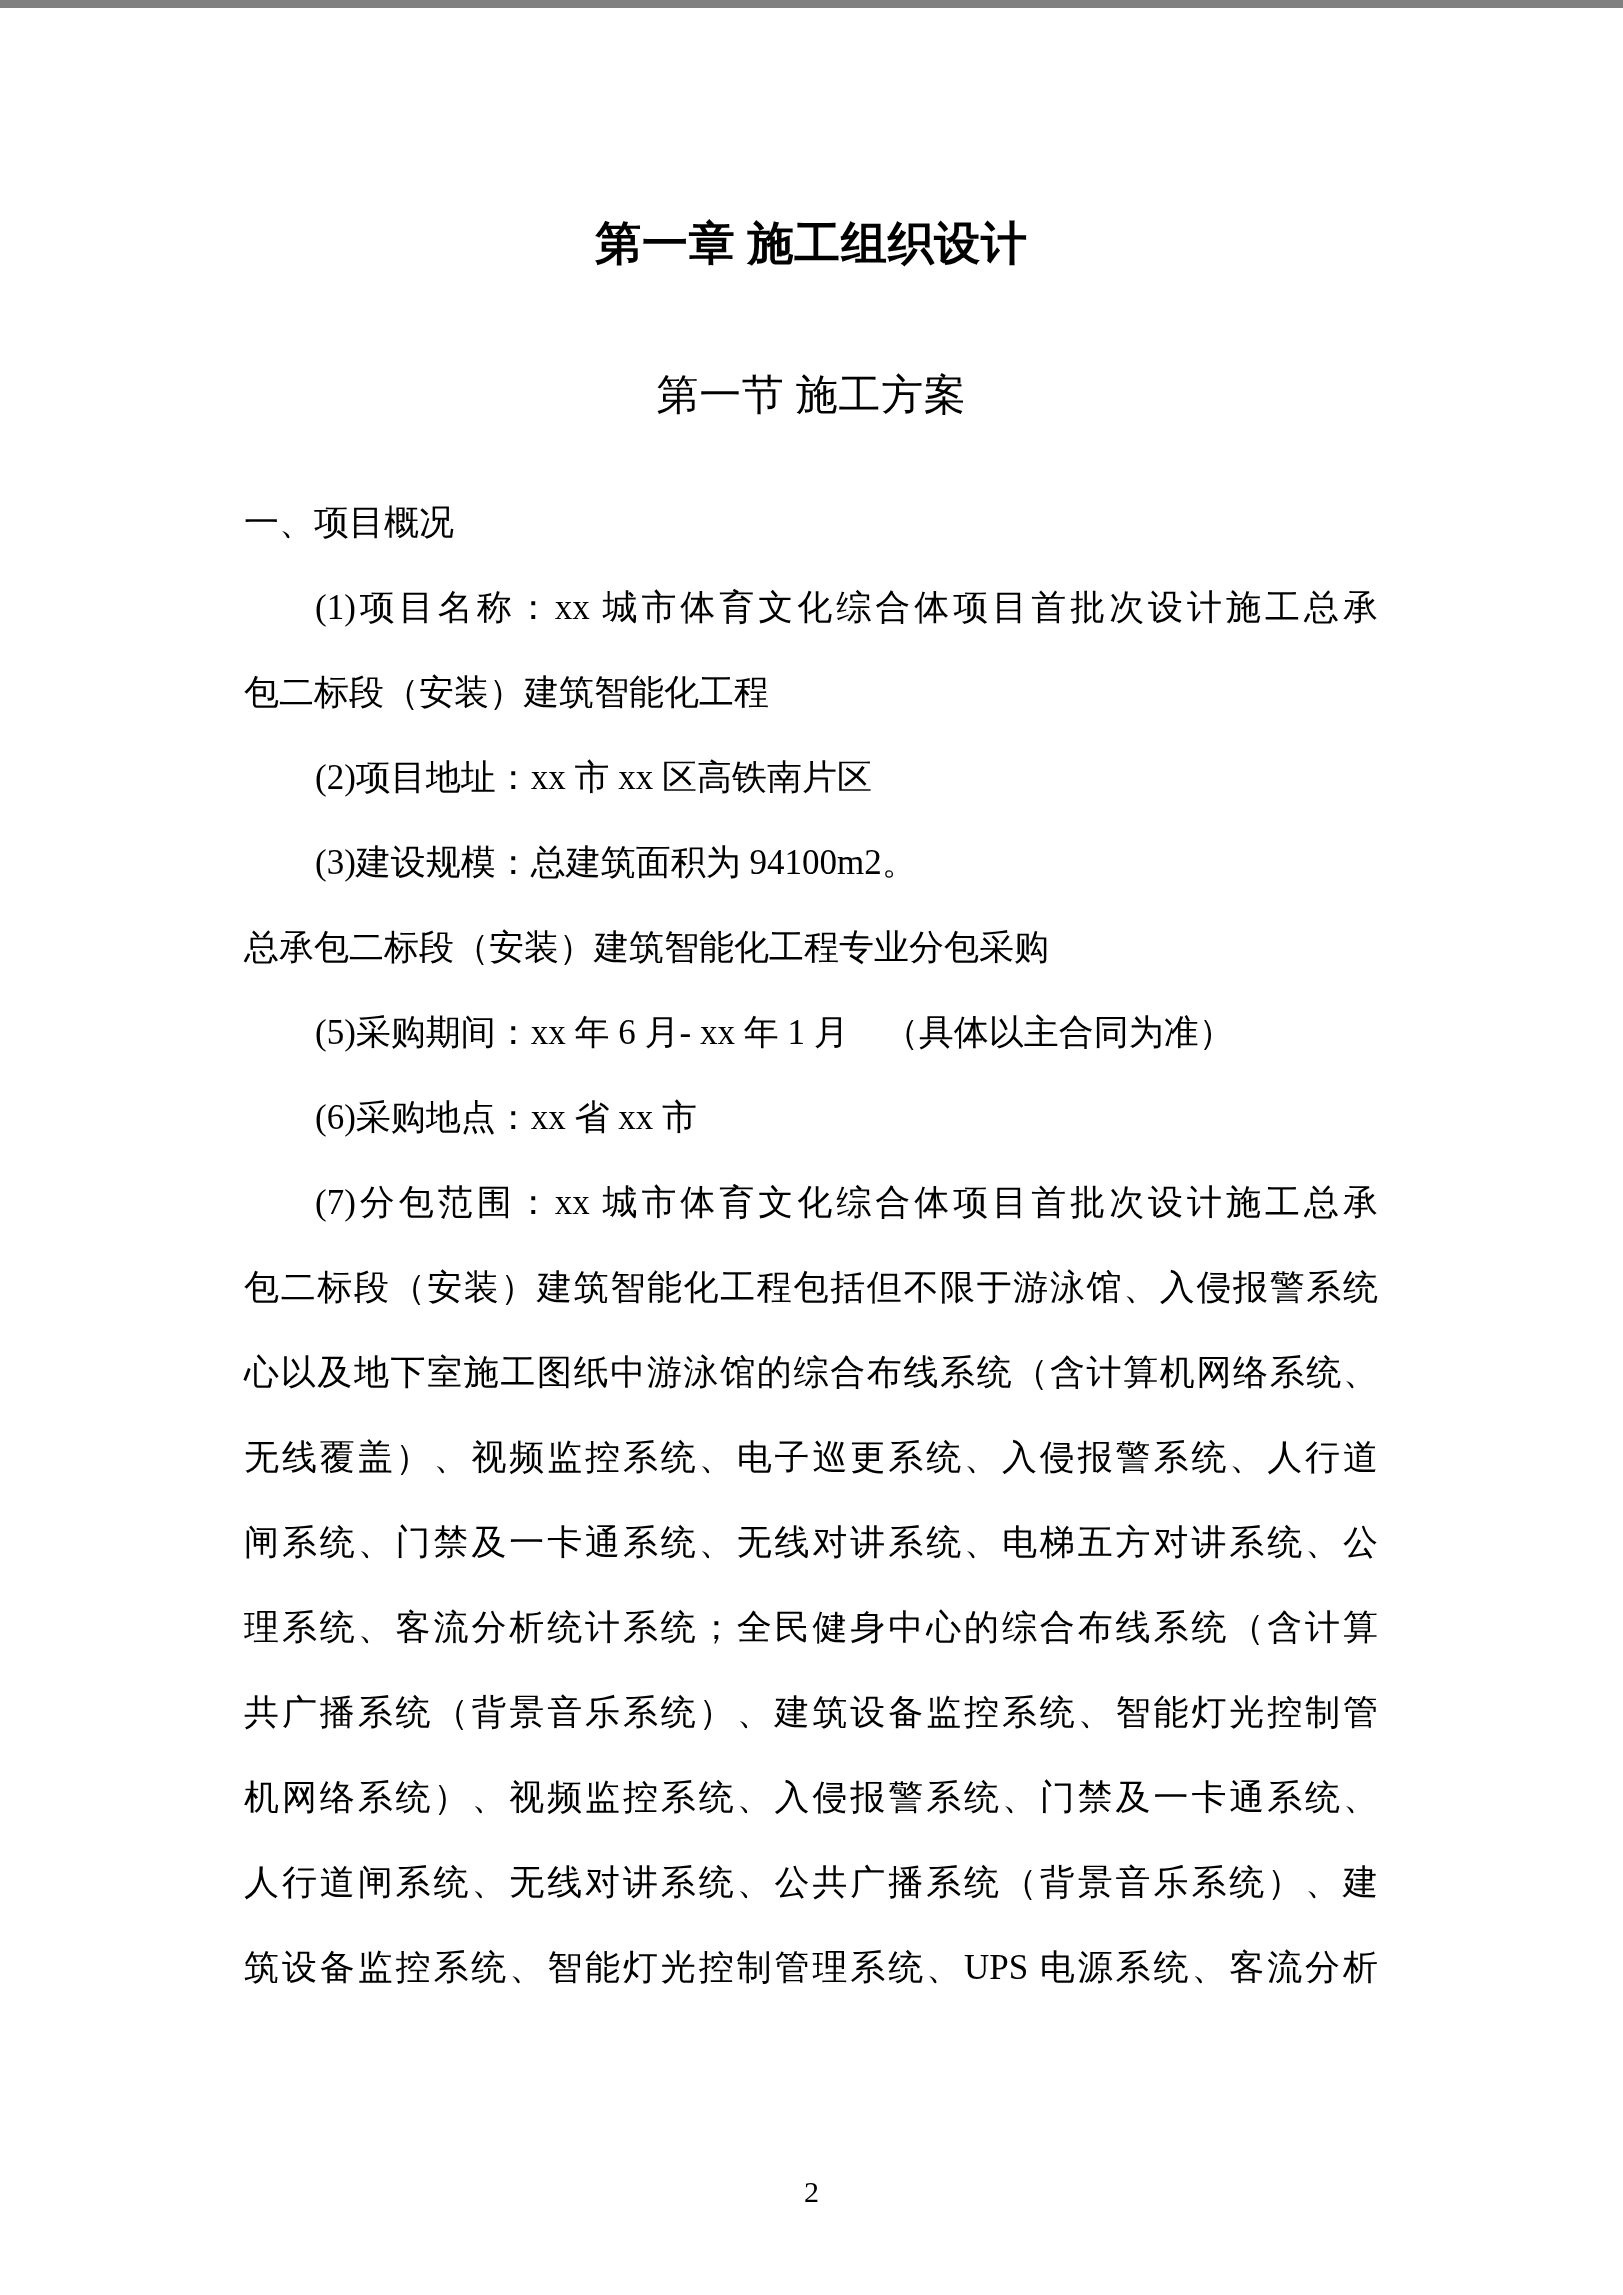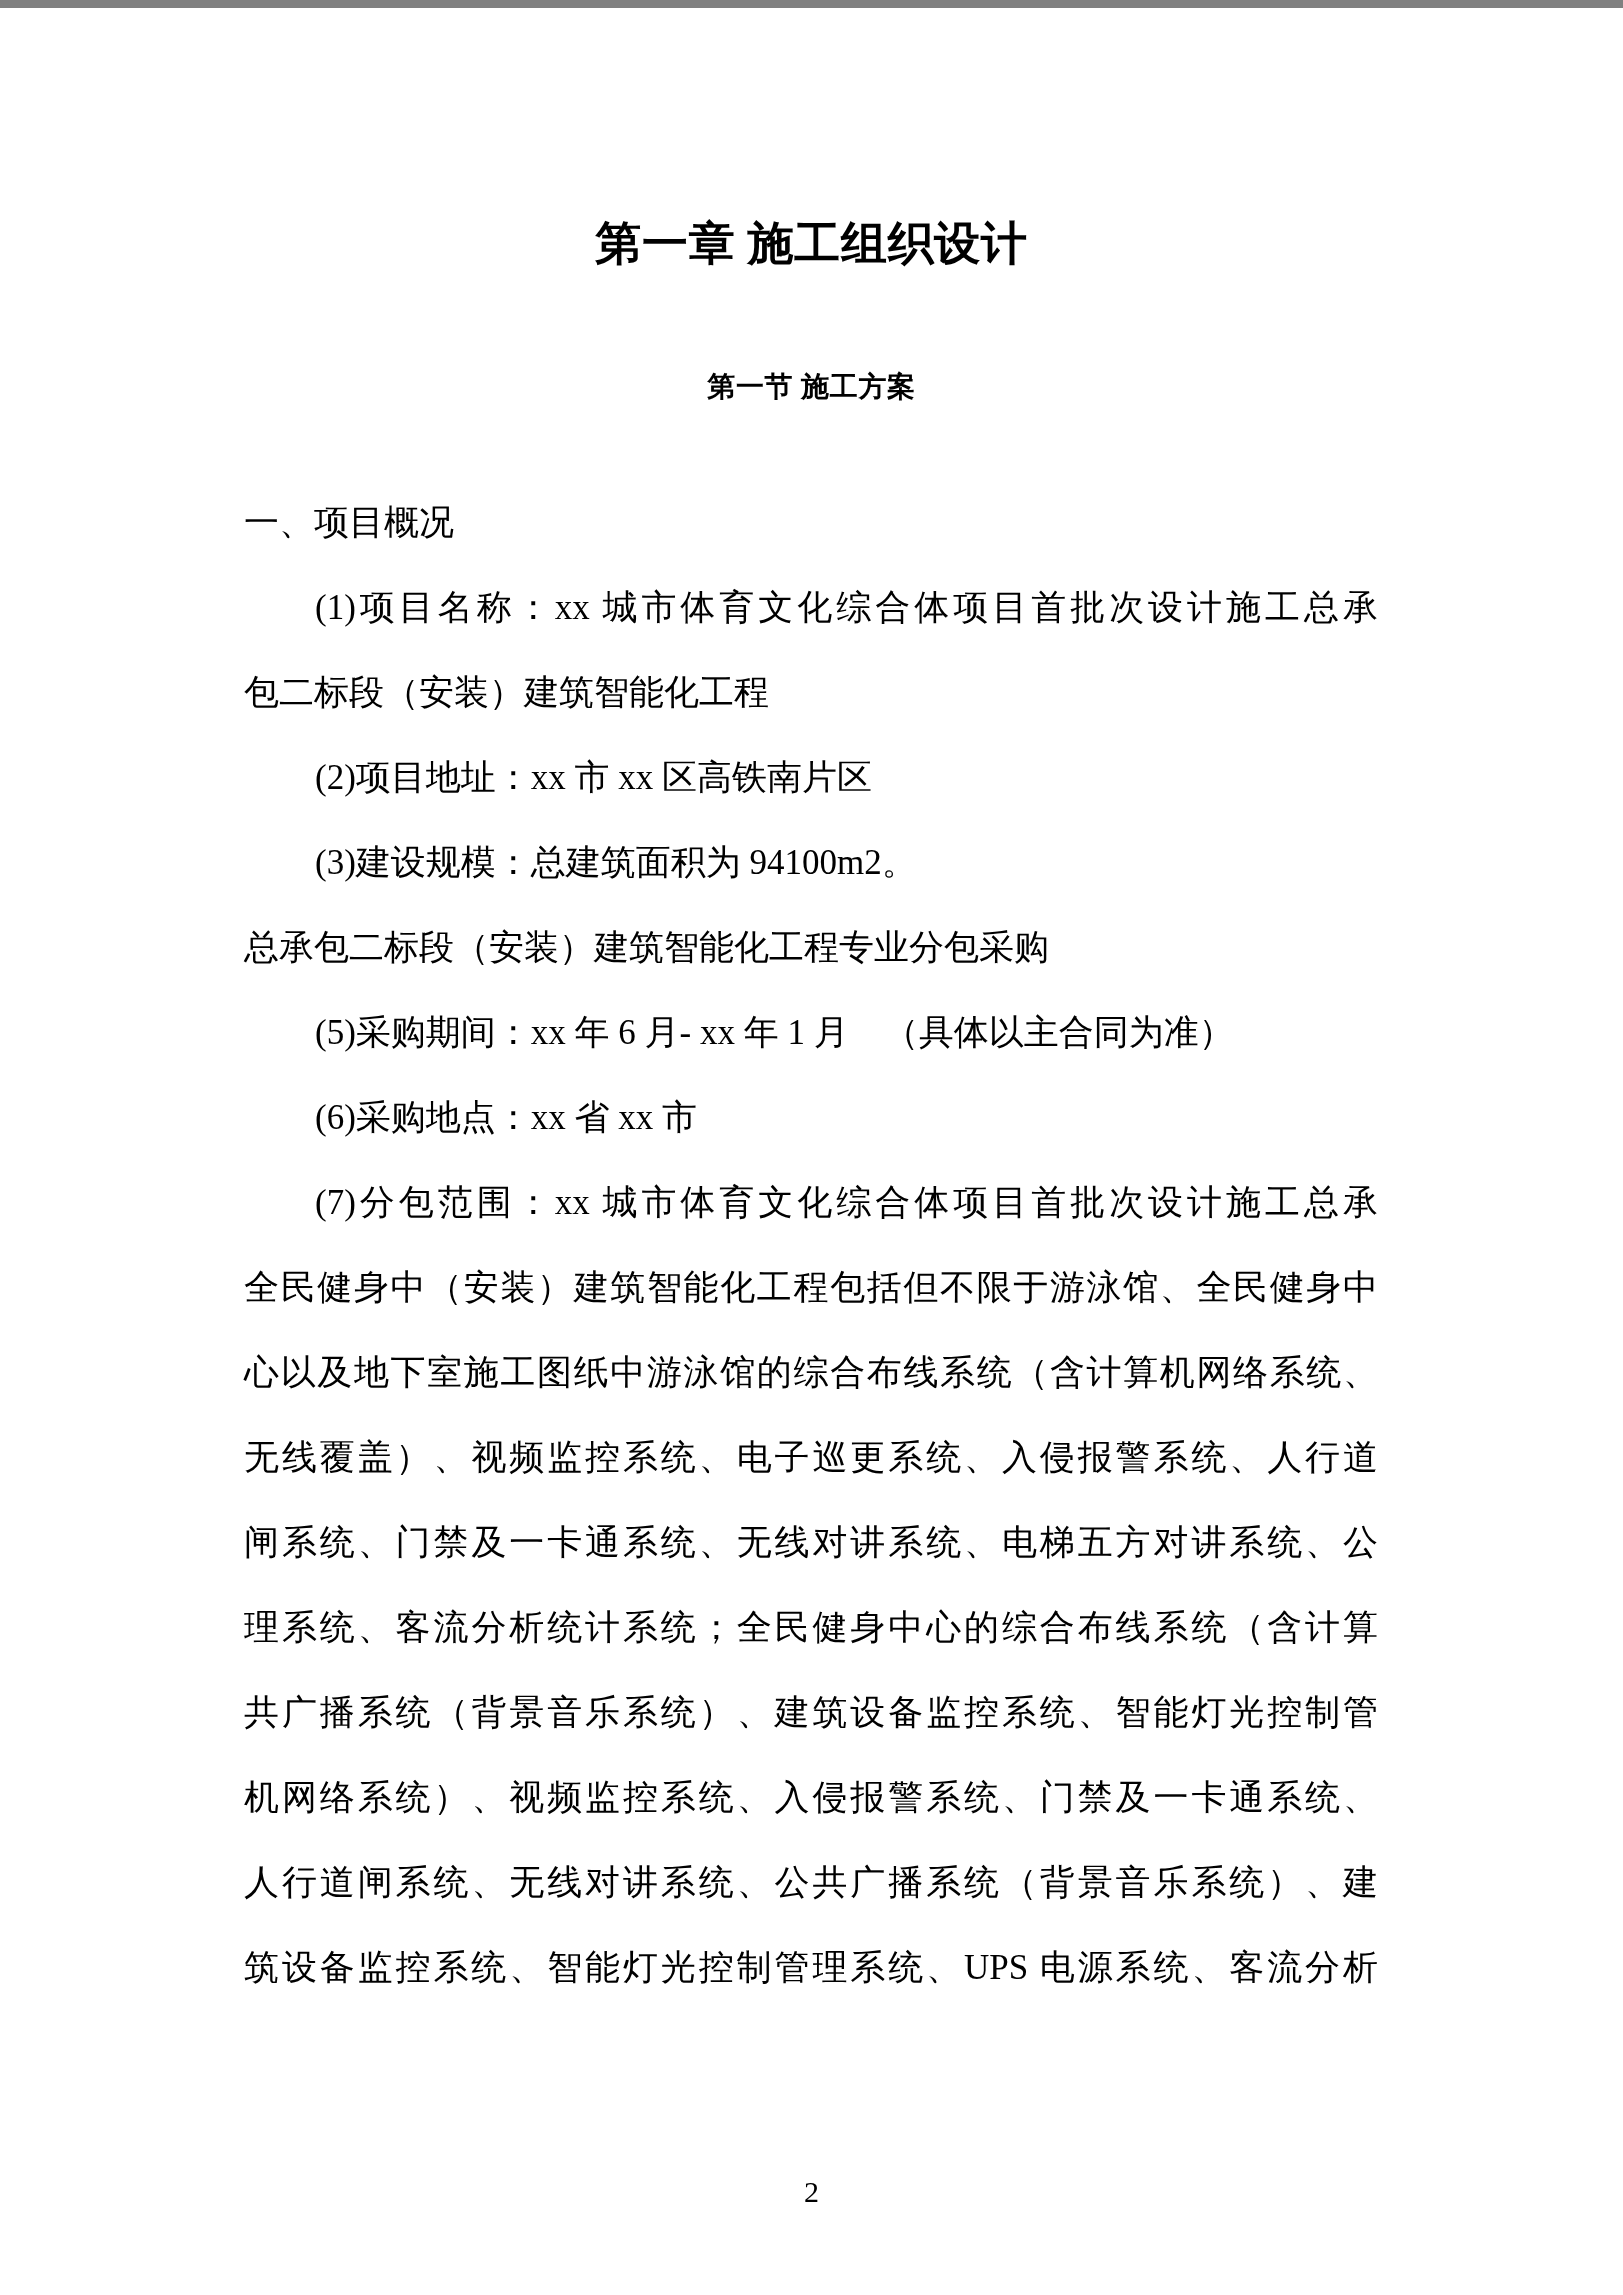--- a/index.html
+++ b/index.html
@@ -28,22 +28,22 @@
     line-height: 1.1;
     letter-spacing: 0.7px;
     white-space: nowrap;
   }
   .section-title {
     position: absolute;
     top: 364px;
     left: 0;
     width: 100%;
     text-align: center;
-    font-size: 28px;
-    font-weight: 700;
+    font-size: 42px;
+    font-weight: 400;
     line-height: 1.1;
     letter-spacing: 0.7px;
     white-space: nowrap;
   }
   .body-text {
     position: absolute;
     left: 244px;
     top: 472px;
     width: 1134px;
   }
@@ -83,21 +83,21 @@
   <div class="body-text">
     <div class="line">一、项目概况</div>
     <div class="line indent justify">(1)项目名称：xx 城市体育文化综合体项目首批次设计施工总承</div>
     <div class="line">包二标段（安装）建筑智能化工程</div>
     <div class="line indent">(2)项目地址：xx 市 xx 区高铁南片区</div>
     <div class="line indent">(3)建设规模：总建筑面积为 94100m2。</div>
     <div class="line">总承包二标段（安装）建筑智能化工程专业分包采购</div>
     <div class="line indent">(5)采购期间：xx 年 6 月- xx 年 1 月　（具体以主合同为准）</div>
     <div class="line indent">(6)采购地点：xx 省 xx 市</div>
     <div class="line indent justify">(7)分包范围：xx 城市体育文化综合体项目首批次设计施工总承</div>
-    <div class="line justify">全民健身中（安装）建筑智能化工程包括但不限于游泳馆、全民健身中</div>
+    <div class="line justify">包二标段（安装）建筑智能化工程包括但不限于游泳馆、入侵报警系统</div>
     <div class="line justify">心以及地下室施工图纸中游泳馆的综合布线系统（含计算机网络系统、</div>
     <div class="line justify">无线覆盖）、视频监控系统、电子巡更系统、入侵报警系统、人行道</div>
     <div class="line justify">闸系统、门禁及一卡通系统、无线对讲系统、电梯五方对讲系统、公</div>
     <div class="line justify">理系统、客流分析统计系统；全民健身中心的综合布线系统（含计算</div>
     <div class="line justify">共广播系统（背景音乐系统）、建筑设备监控系统、智能灯光控制管</div>
     <div class="line justify">机网络系统）、视频监控系统、入侵报警系统、门禁及一卡通系统、</div>
     <div class="line justify">人行道闸系统、无线对讲系统、公共广播系统（背景音乐系统）、建</div>
     <div class="line justify">筑设备监控系统、智能灯光控制管理系统、UPS 电源系统、客流分析</div>
   </div>
 

